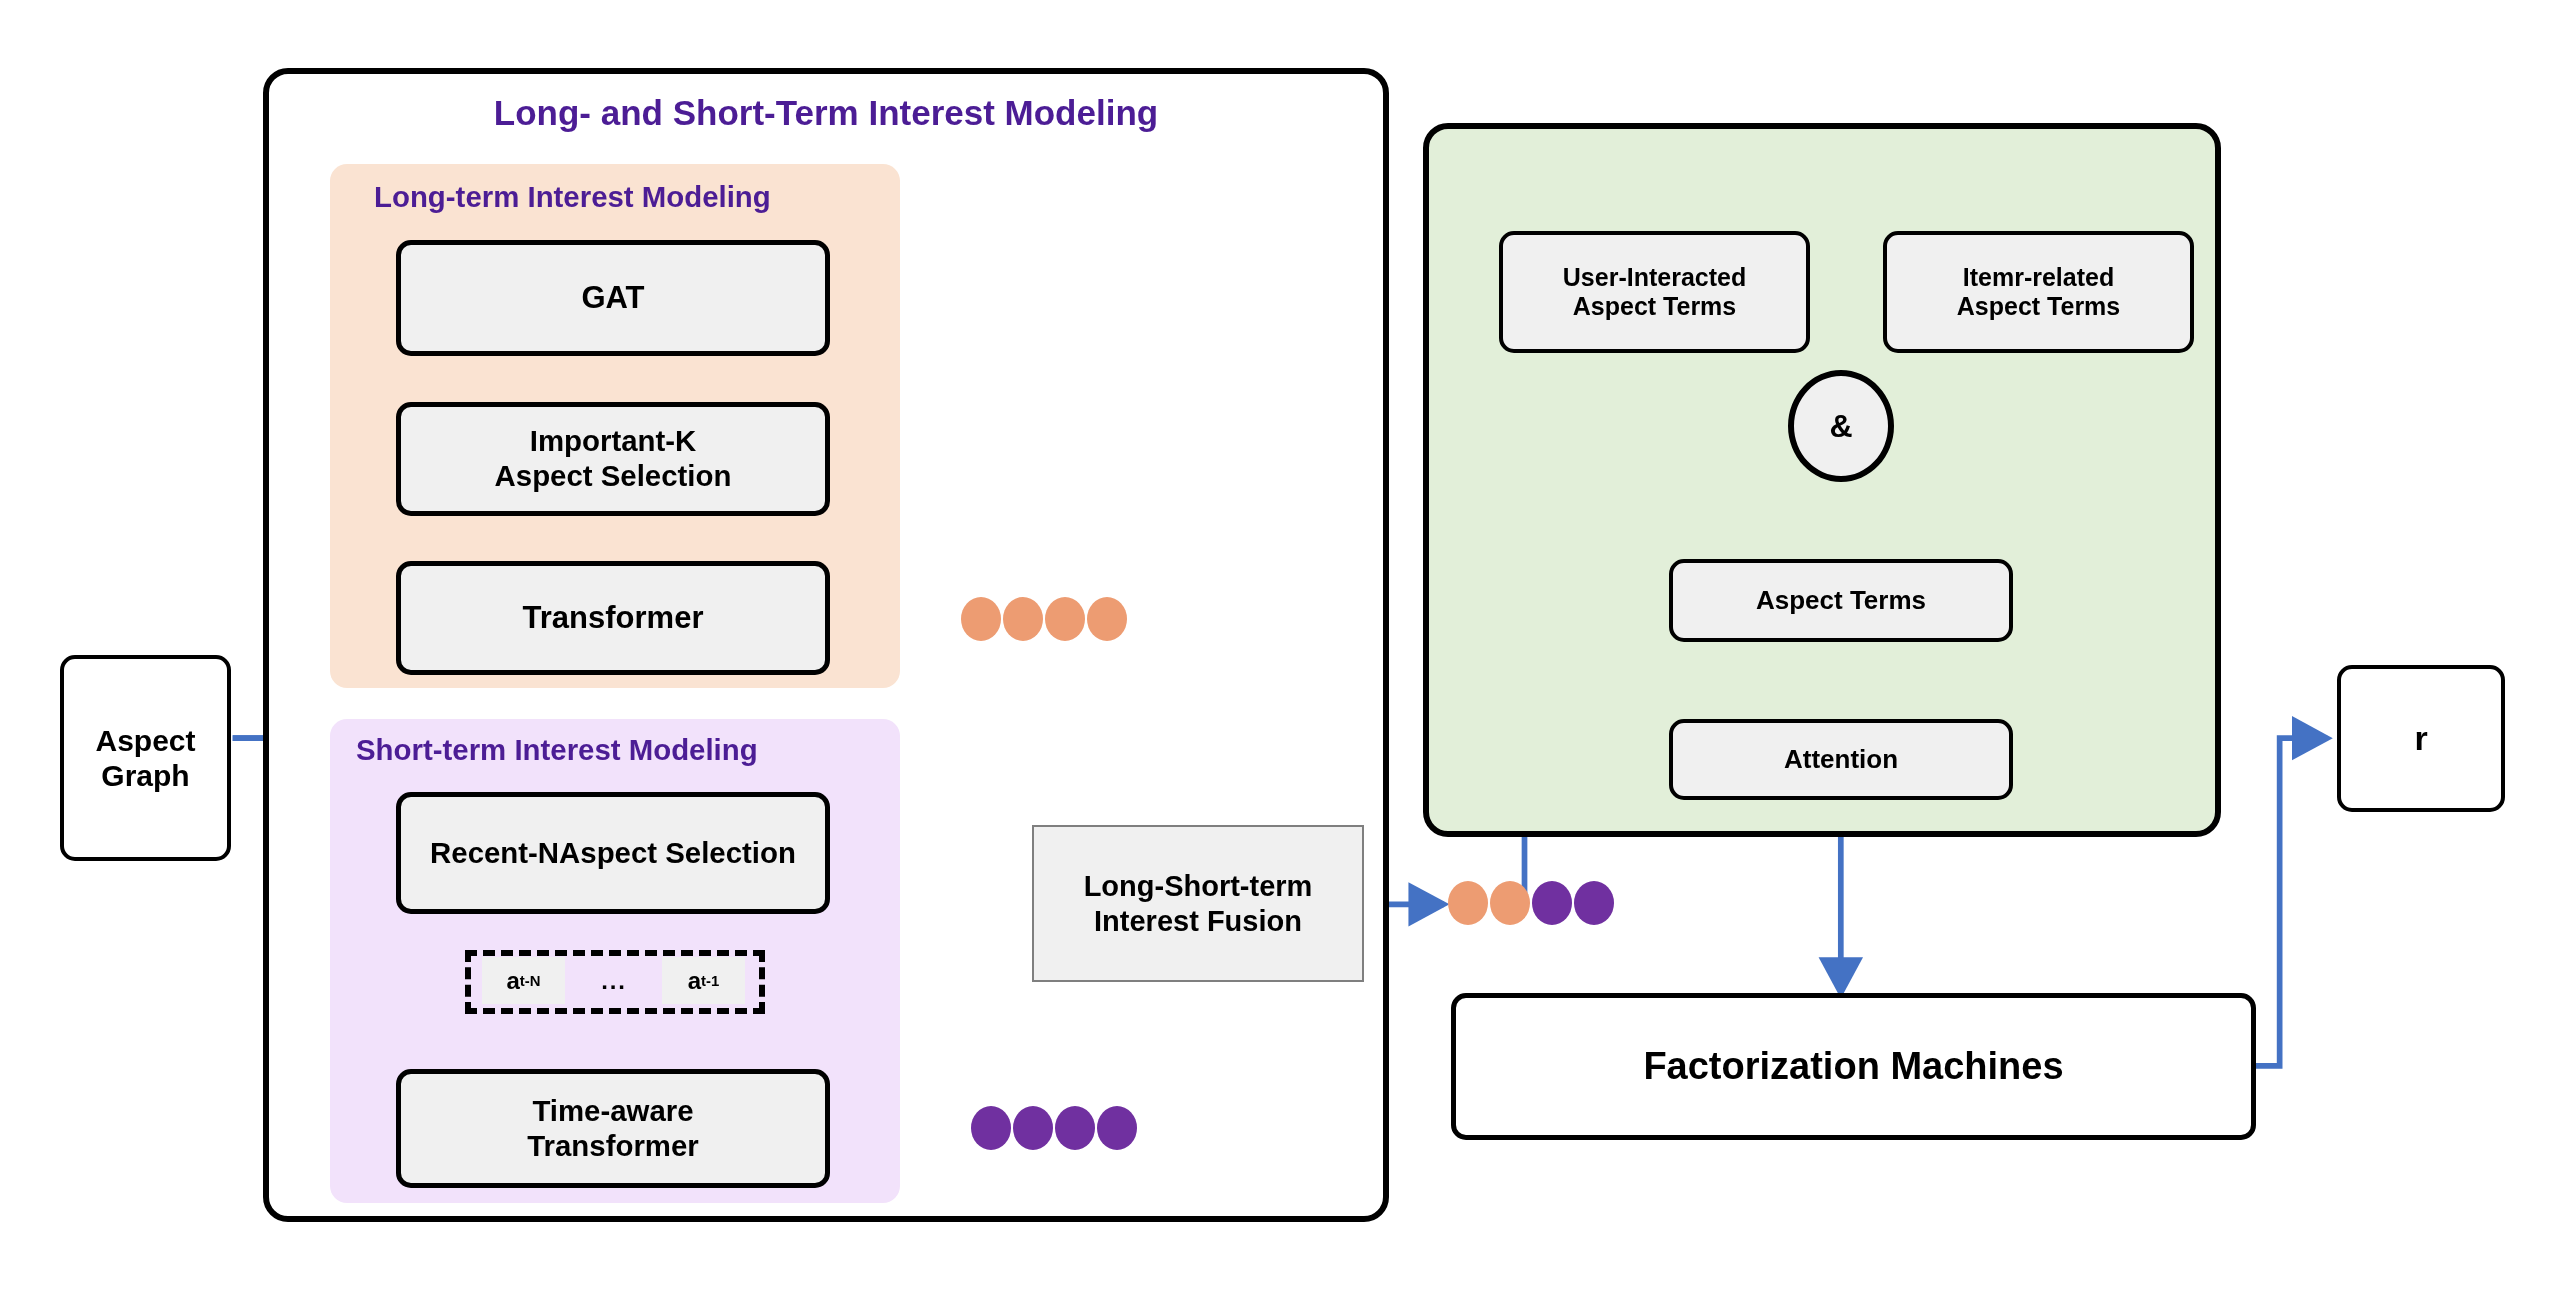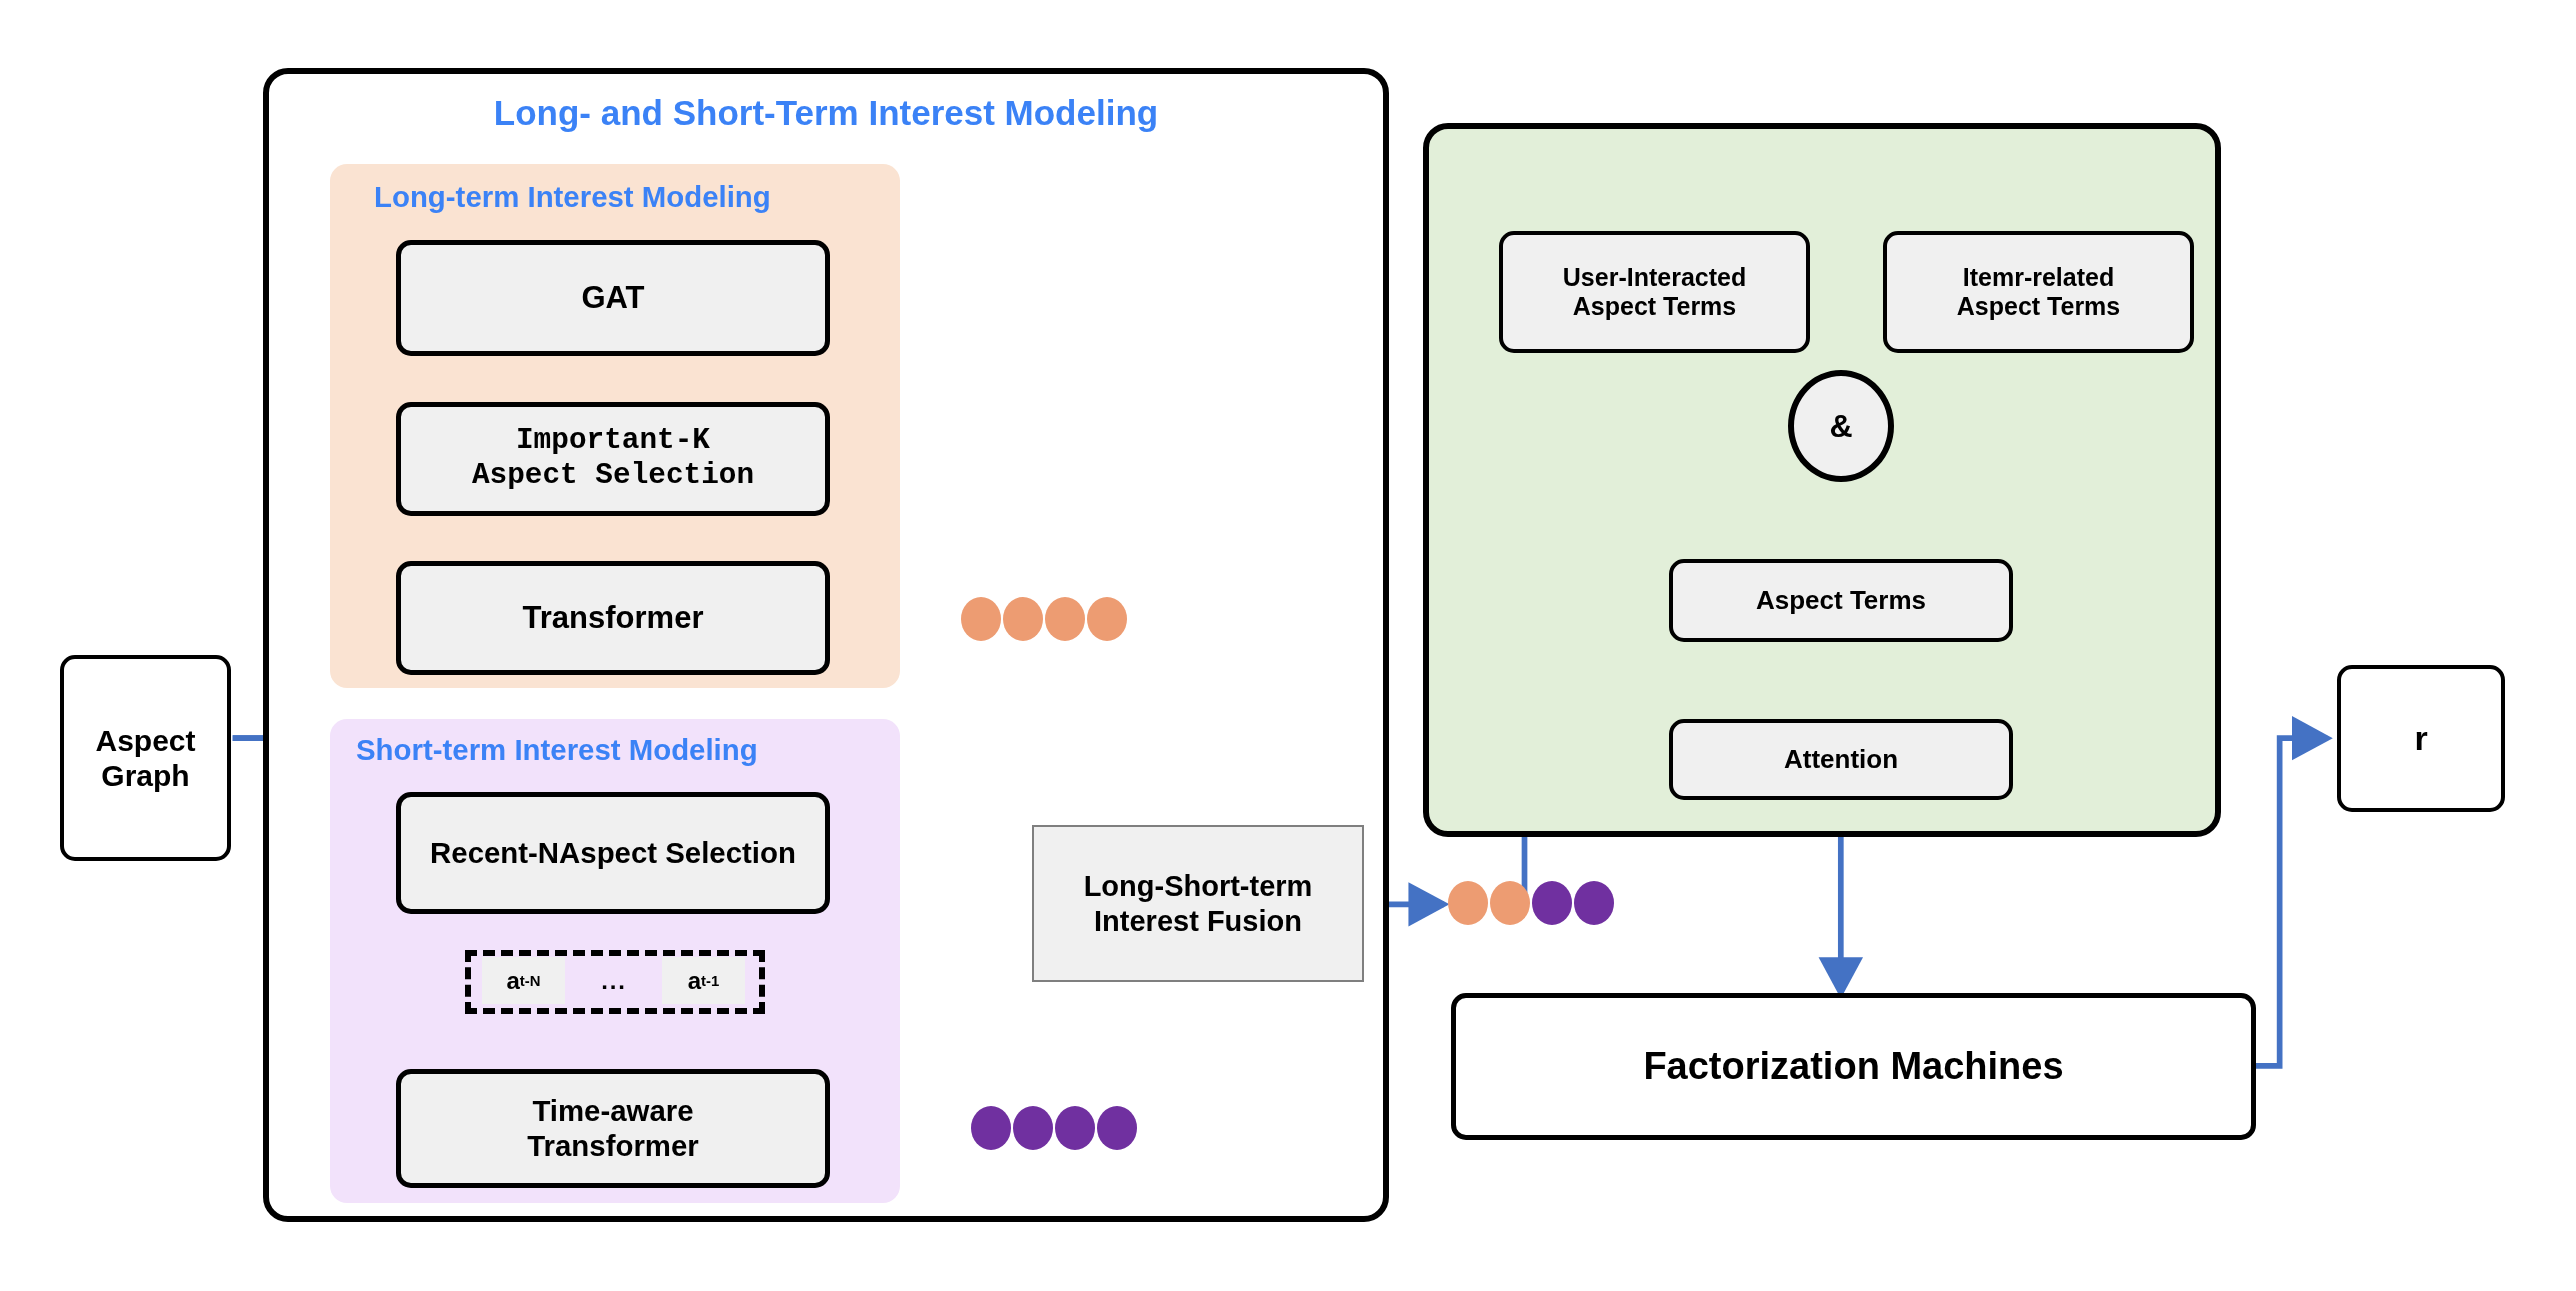--- a/index.html
+++ b/index.html
@@ -2,21 +2,21 @@
 <html style="font-size:15px"><head>
 <meta charset="utf-8">
 <style>
   html,body{margin:0;padding:0;background:#ffffff;}
   body{font-family:"Liberation Sans",sans-serif;}
   #stage{position:relative;width:2576px;height:1292px;background:#ffffff;overflow:hidden;}
 
   .svg-layer{position:absolute;left:0;top:0;width:2576px;height:1292px;pointer-events:none;}
 
   .panel-outer{position:absolute;border:6.6px solid #000000;border-radius:25px;background:#ffffff;box-sizing:border-box;}
-  .panel-title{position:absolute;text-align:center;font-weight:bold;color:#3b82f6;white-space:nowrap;}
+  .panel-title{position:absolute;text-align:center;font-weight:bold;color:#4c1d95;white-space:nowrap;}
 
   .subpanel{position:absolute;border-radius:17px;box-sizing:border-box;}
 
   .node{position:absolute;background:#F0F0F0;border:5.7px solid #000000;border-radius:15px;
         display:flex;align-items:center;justify-content:center;text-align:center;
         font-weight:bold;color:#000000;line-height:1.18;box-sizing:border-box;}
   .node.thin{border-width:4.7px;}
   .node.plain{background:#ffffff;}
   .node.flat{background:#F0F0F0;border:2.8px solid #7f7f7f;border-radius:0;}
 
@@ -86,21 +86,21 @@
   <div class="panel-outer" style="left:263px;top:68px;width:1126px;height:1154px;"></div>
   <div class="panel-title" style="left:263px;top:93px;width:1126px;font-size:35px;">Long- and Short-Term Interest Modeling</div>
 
   <div class="subpanel" style="left:330px;top:164px;width:570px;height:524px;background:#FAE3D2;"></div>
   <div class="panel-title" style="left:330px;top:180px;width:616px;font-size:29.4px;text-align:left;padding-left:44px;box-sizing:border-box;">Long-term Interest Modeling</div>
 
   <div class="node" style="left:396px;top:240px;width:434px;height:116px;font-size:31px;">
     <span>GAT</span>
   </div>
 
-  <div class="node" style="left:396px;top:402px;width:434px;height:114px;font-size:29.4px;flex-direction:column;font-family:Liberation Mono, monospace;">
+  <div class="node" style="left:396px;top:402px;width:434px;height:114px;font-size:29.4px;flex-direction:column;">
     <span>Important-K</span>
     <span>Aspect Selection</span>
   </div>
 
   <div class="node" style="left:396px;top:561px;width:434px;height:114px;font-size:31px;">
     <span>Transformer</span>
   </div>
 
   <div class="subpanel" style="left:330px;top:719px;width:570px;height:484px;background:#F2E2FB;"></div>
   <div class="panel-title" style="left:330px;top:733px;width:570px;font-size:29.4px;text-align:left;padding-left:26px;box-sizing:border-box;">Short-term Interest Modeling</div>

